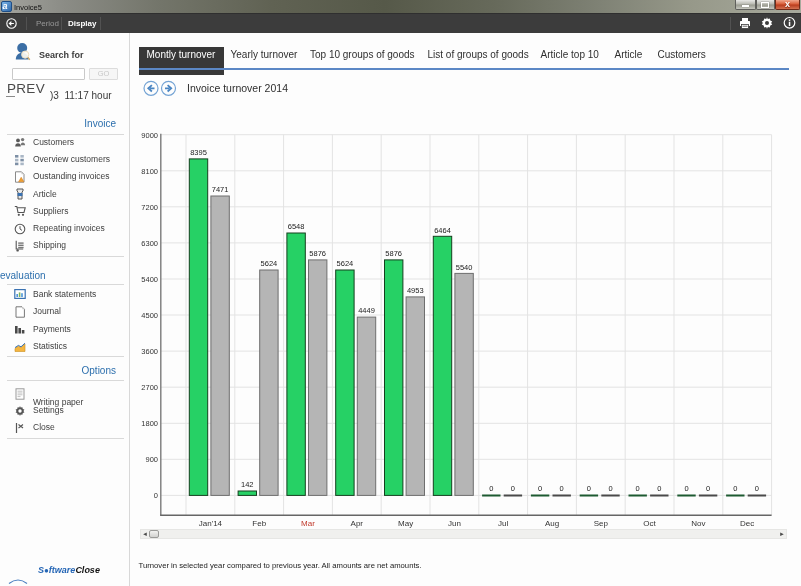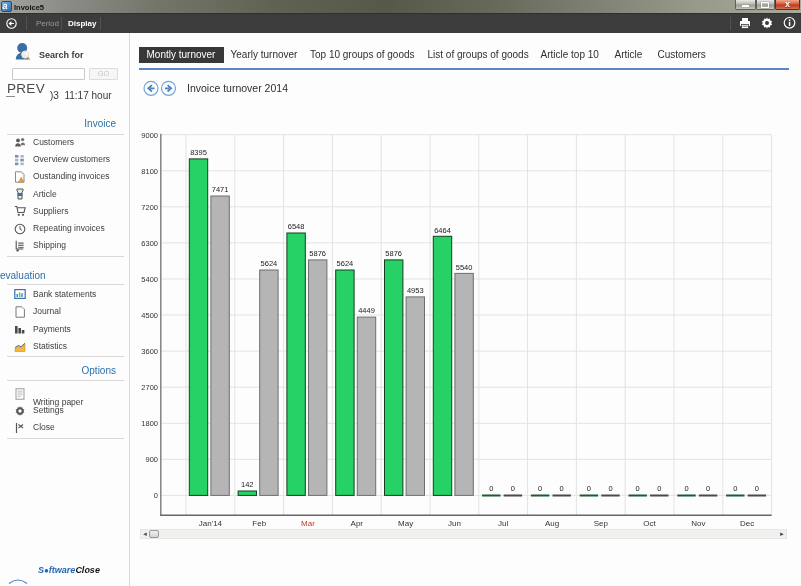--- a/index.html
+++ b/index.html
@@ -4,21 +4,21 @@
 body { width:801px; height:586px; font-family:"Liberation Sans", sans-serif; background:#fff; overflow:hidden; }
 #win { position:relative; width:801px; height:586px; background:#fdfdfd; }
 .abs { position:absolute; }
 </style></head><body>
 <div id="win">
 
 <div class="abs" style="left:0;top:0;width:801px;height:14px;background:linear-gradient(90deg,#a3a49e 0%,#8b8c86 8%,#73756a 20%,#606253 34%,#565949 48%,#676a5b 62%,#7f8275 75%,#969889 86%,#a8aa9d 100%)"></div>
 <div class="abs" style="left:0;top:13px;width:801px;height:1px;background:#2f2f2f"></div>
 <div class="abs" style="left:1px;top:1px;width:11px;height:11px;background:linear-gradient(135deg,#7db6e8,#2d66a8);border-radius:2px;border:1px solid #1d4d86"></div>
 <div class="abs" style="left:2.5px;top:0.5px;font-size:9px;font-weight:bold;color:#fff;font-style:italic">a</div>
-<div class="abs" style="left:14px;top:1.5px;font-size:7.5px;font-weight:700;color:#111;line-height:12px">Invoice5</div>
+<div class="abs" style="left:14px;top:1.5px;font-size:7.5px;font-weight:400;color:#111;line-height:12px">Invoice5</div>
 
 <div class="abs" style="left:735px;top:0;width:21px;height:10px;background:linear-gradient(180deg,#e8e8e6,#b9bab2 45%,#9a9b90 55%,#c6c7bf);border:1px solid #5f5f5c;border-top:none;border-radius:0 0 2px 2px"></div>
 <div class="abs" style="left:742px;top:5px;width:7px;height:2px;background:#fff;box-shadow:0 0 1px #555"></div>
 <div class="abs" style="left:756px;top:0;width:19px;height:10px;background:linear-gradient(180deg,#e8e8e6,#b9bab2 45%,#9a9b90 55%,#c6c7bf);border:1px solid #5f5f5c;border-top:none;border-radius:0 0 2px 2px"></div>
 <div class="abs" style="left:761px;top:2px;width:8px;height:6px;border:1.4px solid #fff;box-shadow:0 0 1px #555"></div>
 <div class="abs" style="left:775px;top:0;width:25px;height:10px;background:linear-gradient(180deg,#f0a88e,#d95f3b 45%,#b93c1d 55%,#d37252);border:1px solid #6e2a18;border-top:none;border-radius:0 0 2px 2px"></div>
 <div class="abs" style="left:775px;top:-1px;width:25px;height:11px;color:#fff;font-size:9px;font-weight:bold;text-align:center;line-height:11px;text-shadow:0 1px 1px #7a2a12">x</div>
 
 <div class="abs" style="left:0;top:14px;width:801px;height:19px;background:#3c3c3c"></div>
 <svg class="abs" style="left:4px;top:16px" width="16" height="16" viewBox="0 0 16 16">
@@ -182,21 +182,21 @@
         <path d="M4.5 2.5 l4.5 3.5 m0-3.5 l-4.5 3.5" stroke="#555" stroke-width="1.1" fill="none"></path>
       </svg>
     </div>
 <div style="position:absolute;left:33px;top:421.0px;font-size:8.5px;line-height:13px;color:#3d3d3d;white-space:nowrap">Close</div>
 <div style="position:absolute;left:7px;top:437.5px;width:117px;height:1px;background:#d9d9d9"></div>
 <div class="abs" style="left:38px;top:565px;font-size:9px;font-weight:bold;font-style:italic;white-space:nowrap"><span style="color:#2465b5">S<span style="font-size:8px">●</span>ftware</span><span style="color:#141414">Close</span></div>
 <svg class="abs" style="left:8px;top:576px" width="20" height="9" viewBox="0 0 20 9">
       <path d="M1 7.5 Q10 0.5 19 7.5" fill="none" stroke="#4a7ec0" stroke-width="1.2"></path>
     </svg>
 
-<div class="abs" style="left:138.5px;top:47px;width:85px;height:16px;background:#383838;color:#fff;font-size:10px;text-align:center;line-height:16px">Montly turnover</div>
+<div class="abs" style="left:138.5px;top:47px;width:85px;height:28px;background:#383838;color:#fff;font-size:10px;text-align:center;line-height:16px">Montly turnover</div>
 <div class="abs" style="left:230.5px;top:47px;font-size:10px;color:#2f2f2f;line-height:16px">Yearly turnover</div>
 <div class="abs" style="left:310px;top:47px;font-size:10px;color:#2f2f2f;line-height:16px">Top 10 groups of goods</div>
 <div class="abs" style="left:427.5px;top:47px;font-size:10px;color:#2f2f2f;line-height:16px">List of groups of goods</div>
 <div class="abs" style="left:540.5px;top:47px;font-size:10px;color:#2f2f2f;line-height:16px">Article top 10</div>
 <div class="abs" style="left:614.5px;top:47px;font-size:10px;color:#2f2f2f;line-height:16px">Article</div>
 <div class="abs" style="left:657.5px;top:47px;font-size:10px;color:#2f2f2f;line-height:16px">Customers</div>
 <div class="abs" style="left:138.5px;top:68px;width:650px;height:2px;background:#5b87c5"></div>
 
 <svg class="abs" style="left:143px;top:80px" width="34" height="17" viewBox="0 0 34 17">
  <circle cx="8" cy="8.3" r="7" fill="#fdfdfd" stroke="#74a3d4" stroke-width="1.2"></circle>
@@ -304,13 +304,14 @@
 <text x="649.6" y="525.5" text-anchor="middle" font-size="8" fill="#333">Oct</text>
 <text x="698.4" y="525.5" text-anchor="middle" font-size="8" fill="#333">Nov</text>
 <text x="747.2" y="525.5" text-anchor="middle" font-size="8" fill="#333">Dec</text>
 </svg>
 
 <div class="abs" style="left:139.5px;top:528.5px;width:647px;height:10px;background:#f0f0ee;border:1px solid #e6e6e4"></div>
 <div class="abs" style="left:141px;top:528.5px;width:8px;height:10px;color:#4a4a4a;font-size:6px;line-height:10px;text-align:center">◄</div>
 <div class="abs" style="left:148.5px;top:529.5px;width:10.5px;height:8px;background:linear-gradient(180deg,#f2f2f0,#d2d2d0);border:1px solid #9a9a98;border-radius:2px"></div>
 <div class="abs" style="left:778px;top:528.5px;width:8px;height:10px;color:#4a4a4a;font-size:6px;line-height:10px;text-align:center">►</div>
 
+<div class="abs" style="left:138.5px;top:561px;font-size:7.7px;color:#222">Turnover in selected year compared to previous year. All amounts are net amounts.</div>
 
 </div>
 </body></html>

